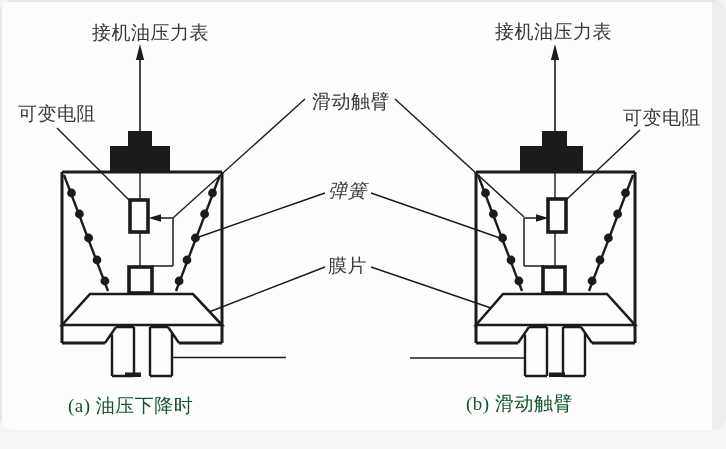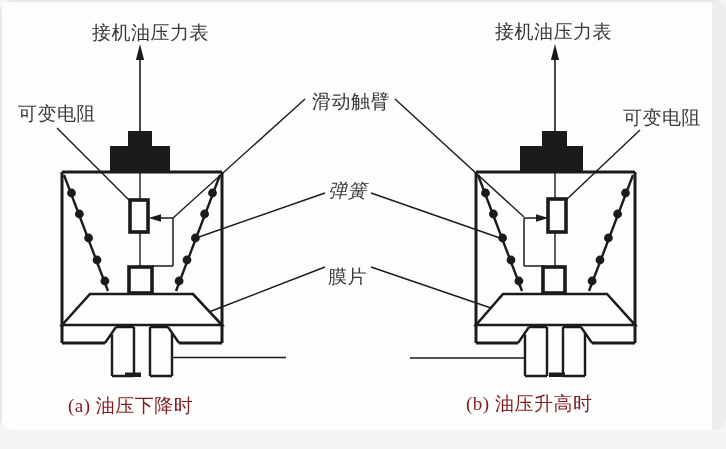--- a/index.html
+++ b/index.html
@@ -10,21 +10,21 @@
   }
   .edge-top{position:absolute;left:0;top:0;width:726px;height:2px;background:#e6e8e8;}
   .edge-left{position:absolute;left:0;top:0;width:2px;height:449px;background:#e6e8e8;}
   .band-bottom{position:absolute;left:0;top:432px;width:726px;height:17px;background:#ecedec;}
   .band-right{position:absolute;left:712px;top:0;width:14px;height:449px;background:#ecedec;}
   svg.art{position:absolute;left:0;top:0;}
   .lbl{
     position:absolute;color:#383838;font-size:19px;line-height:1;
     white-space:nowrap;letter-spacing:0.5px;
   }
-  .cap{font-size:19px;color:#7f1d1d;}
+  .cap{font-size:19px;color:#14532d;}
 </style>
 </head>
 <body>
 
 <div class="canvas">
 
   <svg class="art" width="726" height="449" viewBox="0 0 726 449" stroke-linecap="butt" fill="none">
 
     <g stroke="#1b1b1b">
 
@@ -171,21 +171,21 @@
       <line x1="410" y1="358" x2="525" y2="358"></line>
     </g>
   </svg>
 
   <div class="lbl" style="left:92px;top:23px;">接机油压力表</div>
   <div class="lbl" style="left:495px;top:22px;">接机油压力表</div>
   <div class="lbl" style="left:18px;top:104px;">可变电阻</div>
   <div class="lbl" style="left:623px;top:108px;">可变电阻</div>
   <div class="lbl" style="left:312px;top:80px;margin-top:12px;">滑动触臂</div>
   <div class="lbl" style="left:328px;top:181px;font-style:italic;">弹簧</div>
-  <div class="lbl" style="left:328px;top:256px;margin-top:11px;">膜片</div>
+  <div class="lbl" style="left:328px;top:256px;">膜片</div>
   <div class="lbl cap" style="left:68px;top:396px;">(a) 油压下降时</div>
-  <div class="lbl cap" style="left:466px;top:394px;">(b) 油压升高时</div>
+  <div class="lbl cap" style="left:466px;top:394px;">(b) 滑动触臂</div>
 
   <div class="band-bottom"></div>
   <div class="band-right"></div>
   <div class="edge-top"></div>
   <div class="edge-left"></div>
 </div>
 
 </body></html>

